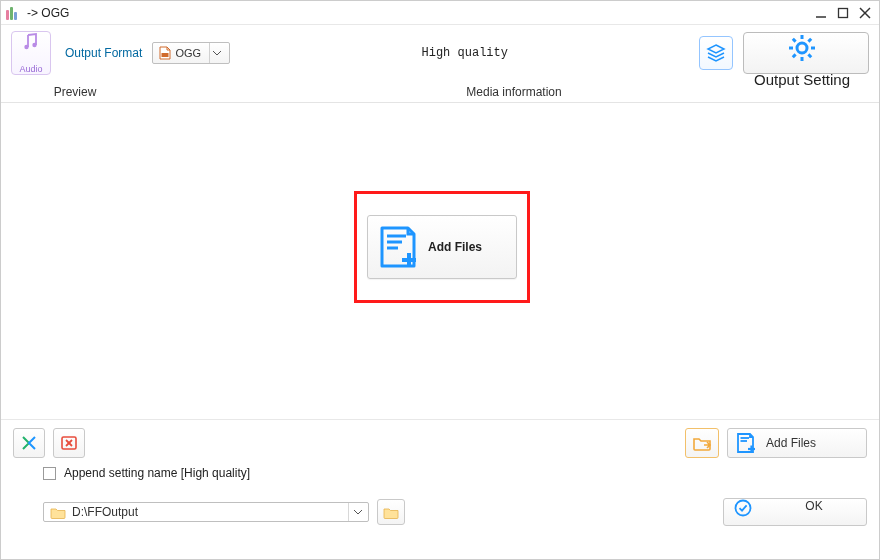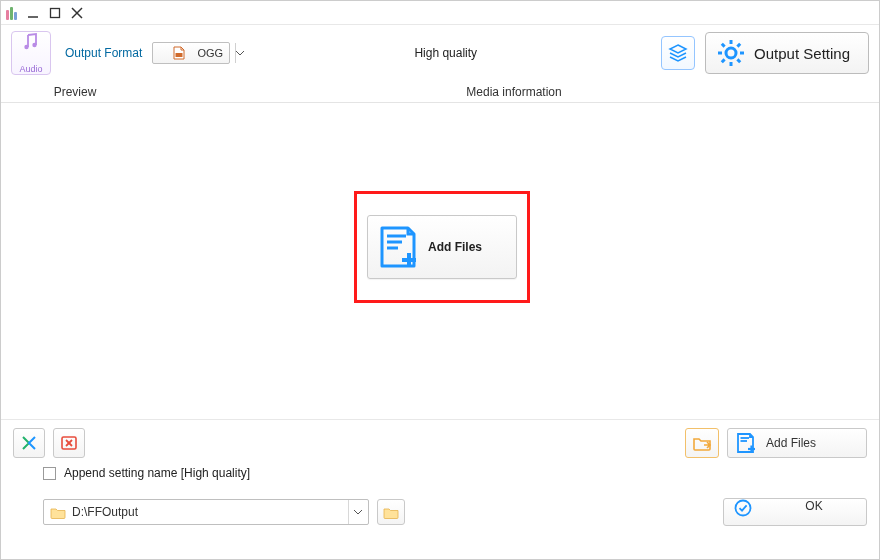--- a/index.html
+++ b/index.html
@@ -53,52 +53,54 @@
       gap: 2px;
       cursor: pointer;
     }
     .audio-btn .lbl { font-size: 9px; color: #9a6bd6; }
     .outfmt-lbl { font-size: 12px; color: #0369a1; margin-left: 4px;}
     .outfmt-select {
       display:flex; align-items:center;
       border: 1px solid #bfbfbf; border-radius: 2px;
       height: 22px; width: 78px;
       background: linear-gradient(#fff,#f4f4f4);
-      padding: 0 20px;
-      gap: 12px;
+      padding: 0 6px;
+      gap: 4px;
       cursor: pointer;
     }
     .outfmt-select .caret {
       margin-left:auto;
       width: 14px; height: 100%;
       border-left: 1px solid #d0d0d0;
       display:flex; align-items:center; justify-content:center;
     }
     .quality {
       flex: 1;
       text-align: center;
       font-size: 12px;
       color: #222;
+      font-family: Liberation Mono, monospace;
     }
     .layers-btn {
       width: 34px; height: 34px;
       border: 1px solid #94c5ff;
       border-radius: 4px;
       background: linear-gradient(#fff,#f2f8ff);
       display:flex; align-items:center; justify-content:center;
       cursor:pointer;
     }
     .output-setting-btn {
       height: 42px;
       display:flex; align-items:center; gap: 8px;
       border: 1px solid #bcbcbc;
       border-radius: 4px;
       background: linear-gradient(#fff,#f3f3f3);
       padding: 0 18px 0 10px;
       cursor:pointer;
+      flex-direction:column;
     }
     .output-setting-btn span.text { font-size: 15px; color: #222;}
     
     .headers {
       display:flex;
       border-bottom: 1px solid #e4e4e4;
       font-size: 12px;
       color: #333;
       height: 22px;
       align-items: center;
@@ -158,21 +160,21 @@
     }
     .checkbox {
       width: 13px; height: 13px;
       border: 1px solid #9a9a9a;
       background: #fff;
       display:inline-block;
     }
     .append-lbl { font-size: 12px; color: #222; }
     .path-select {
       display:flex; align-items:center;
-      height: 26px; width: 326px;
+      height: 20px; width: 326px;
       border: 1px solid #bfbfbf;
       border-radius: 2px;
       background: #fff;
       padding: 0 2px 0 6px;
       gap: 6px;
       cursor:pointer;
     }
     .path-select .caret {
       width: 18px; height: 100%;
       border-left: 1px solid #d8d8d8;
@@ -195,20 +197,21 @@
   </style>
 </head>
 <body>
 
 <div class="titlebar">
   <div class="app-icon">
     <span></span>
       <span></span>
       <span></span>
   </div>
+  <div class="title">-&gt; OGG</div>
   <div class="winbtns">
     <div>
       <svg width="12" height="12">
           <line x1="1" y1="10" x2="11" y2="10" stroke="#333" stroke-width="1.5"></line>
         </svg>
     </div>
     <div>
       <svg width="12" height="12">
           <rect x="1.5" y="1.5" width="9" height="9" fill="none" stroke="#333" stroke-width="1.3"></rect>
         </svg>

